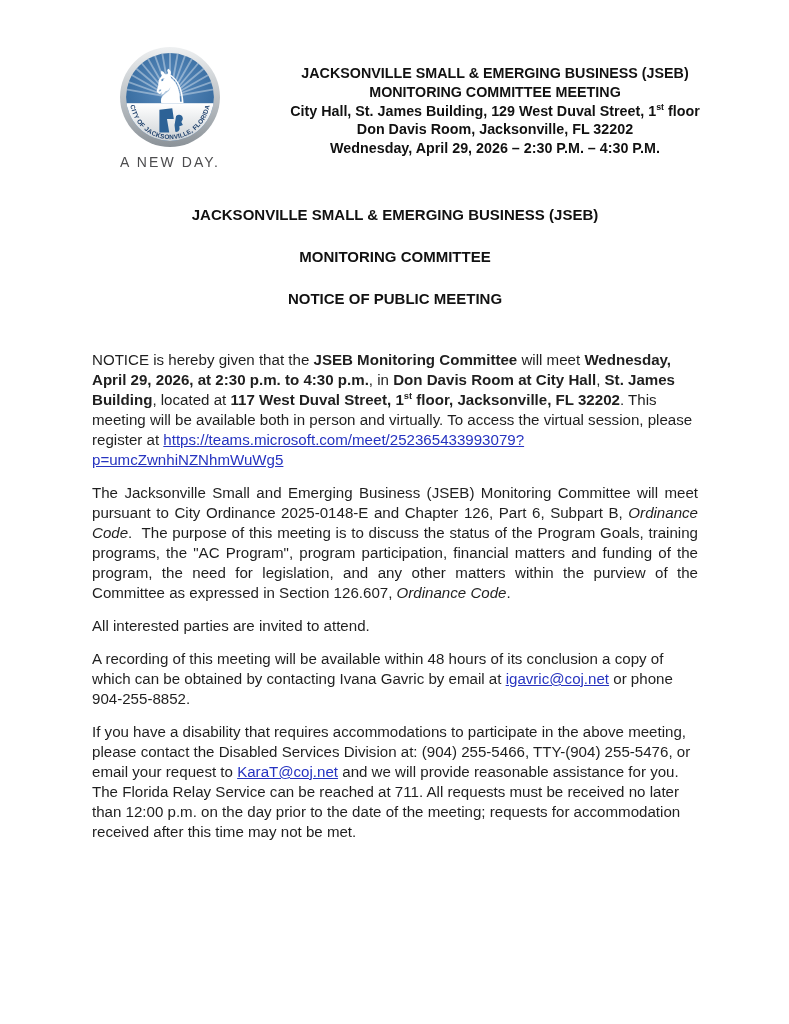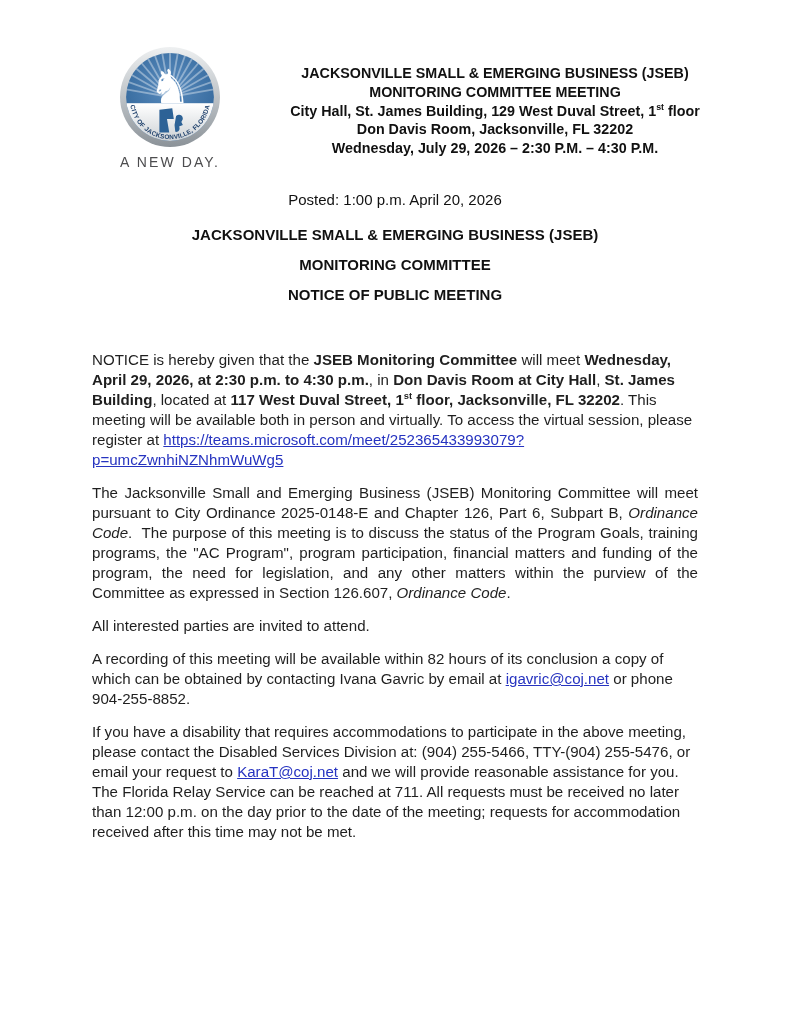--- a/index.html
+++ b/index.html
@@ -36,21 +36,21 @@
   }
 
   
   .center-block {
     position:absolute; left:92px; top:190px; width:606px;
     text-align:center;
     font-size:15px; line-height:20px;
     color:#111;
   }
   .posted { font-weight:400; }
-  .cb-title { font-weight:700; margin-top:10px; }
+  .cb-title { font-weight:700; margin-top:22px; }
   .cb-title-first { margin-top:15px; }
 
   
   .body-text {
     position:absolute; left:92px; top:350px; width:606px;
     font-size:15.1px; line-height:20px;
     color:#1f1f1f;
   }
   .body-text p { margin:0 0 13px 0; text-align:left; }
   .body-text p.just { text-align:justify; }
@@ -122,31 +122,30 @@
       </text>
     </svg>
     <div class="tagline">A NEW DAY.</div>
   </div>
 
   <div class="header-text">
     <div>JACKSONVILLE SMALL &amp; EMERGING BUSINESS (JSEB)</div>
     <div>MONITORING COMMITTEE MEETING</div>
     <div><span>City Hall, St. James Building, 129 West Duval Street, 1</span><span><sup>st</sup></span><span> floor</span></div>
     <div>Don Davis Room, Jacksonville, FL 32202</div>
-    <div>Wednesday, July 29, 2026 – 2:30 P.M. – 4:30 P.M.</div>
+    <div>Wednesday, April 29, 2026 – 2:30 P.M. – 4:30 P.M.</div>
   </div>
 
   <div class="center-block">
-    <div class="posted">Posted: 1:00 p.m. April 20, 2026</div>
     <div class="cb-title cb-title-first">JACKSONVILLE SMALL &amp; EMERGING BUSINESS (JSEB)</div>
     <div class="cb-title">MONITORING COMMITTEE</div>
     <div class="cb-title">NOTICE OF PUBLIC MEETING</div>
   </div>
 
   <div class="body-text">
     <p><span>NOTICE is hereby given that the </span><span class="b">JSEB Monitoring Committee</span><span> will meet </span><span class="b">Wednesday, April 29, 2026, at 2:30 p.m. to 4:30 p.m.</span><span>, in </span><span class="b">Don Davis Room at City Hall</span><span>, </span><span class="b">St. James Building</span><span>, located at </span><span class="b">117 West Duval Street, 1</span><span class="b"><sup>st</sup></span><span class="b"> floor, Jacksonville, FL 32202</span><span>. This meeting will be available both in person and virtually. To access the virtual session, please register at </span><a href="#" class="link">https://teams.microsoft.com/meet/252365433993079?p=umcZwnhiNZNhmWuWg5</a></p>
     <p class="just"><span>The Jacksonville Small and Emerging Business (JSEB) Monitoring Committee will meet pursuant to City Ordinance 2025-0148-E and Chapter 126, Part 6, Subpart B, </span><span class="i">Ordinance Code</span><span>.&nbsp; The purpose of this meeting is to discuss the status of the Program Goals, training programs, the "AC Program", program participation, financial matters and funding of the program, the need for legislation, and any other matters within the purview of the Committee as expressed in Section 126.607, </span><span class="i">Ordinance Code</span><span>.</span></p>
     <p><span>All interested parties are invited to attend.</span></p>
-    <p><span>A recording of this meeting will be available within 82 hours of its conclusion a copy of which can be obtained by contacting Ivana Gavric by email at </span><a href="#" class="link">igavric@coj.net</a><span> or phone 904-255-8852.</span></p>
+    <p><span>A recording of this meeting will be available within 48 hours of its conclusion a copy of which can be obtained by contacting Ivana Gavric by email at </span><a href="#" class="link">igavric@coj.net</a><span> or phone 904-255-8852.</span></p>
     <p><span>If you have a disability that requires accommodations to participate in the above meeting, please contact the Disabled Services Division at: (904) 255-5466, TTY-(904) 255-5476, or email your request to </span><a href="#" class="link">KaraT@coj.net</a><span> and we will provide reasonable assistance for you. The Florida Relay Service can be reached at 711. All requests must be received no later than 12:00 p.m. on the day prior to the date of the meeting; requests for accommodation received after this time may not be met.</span></p>
   </div>
 
 </div>
 
 </body></html>

